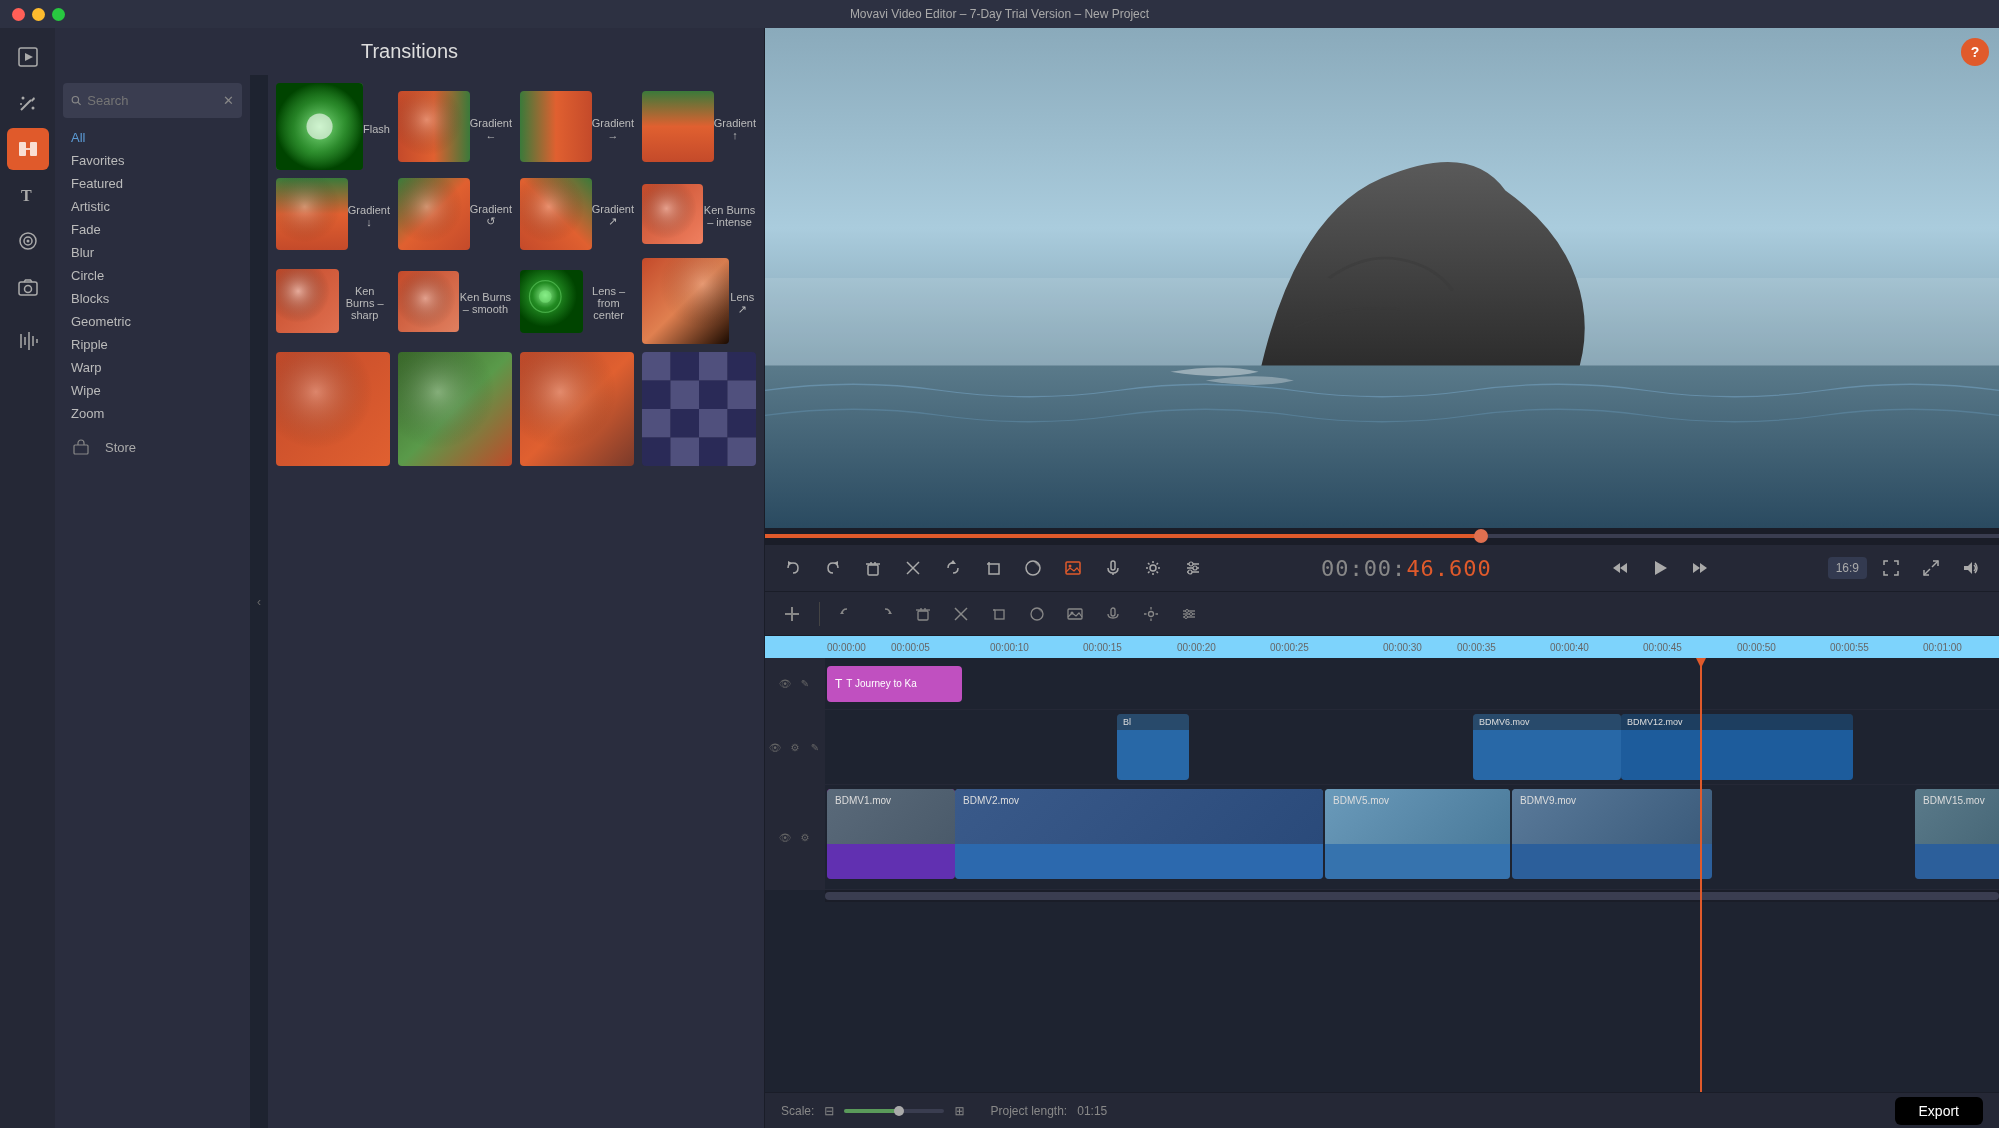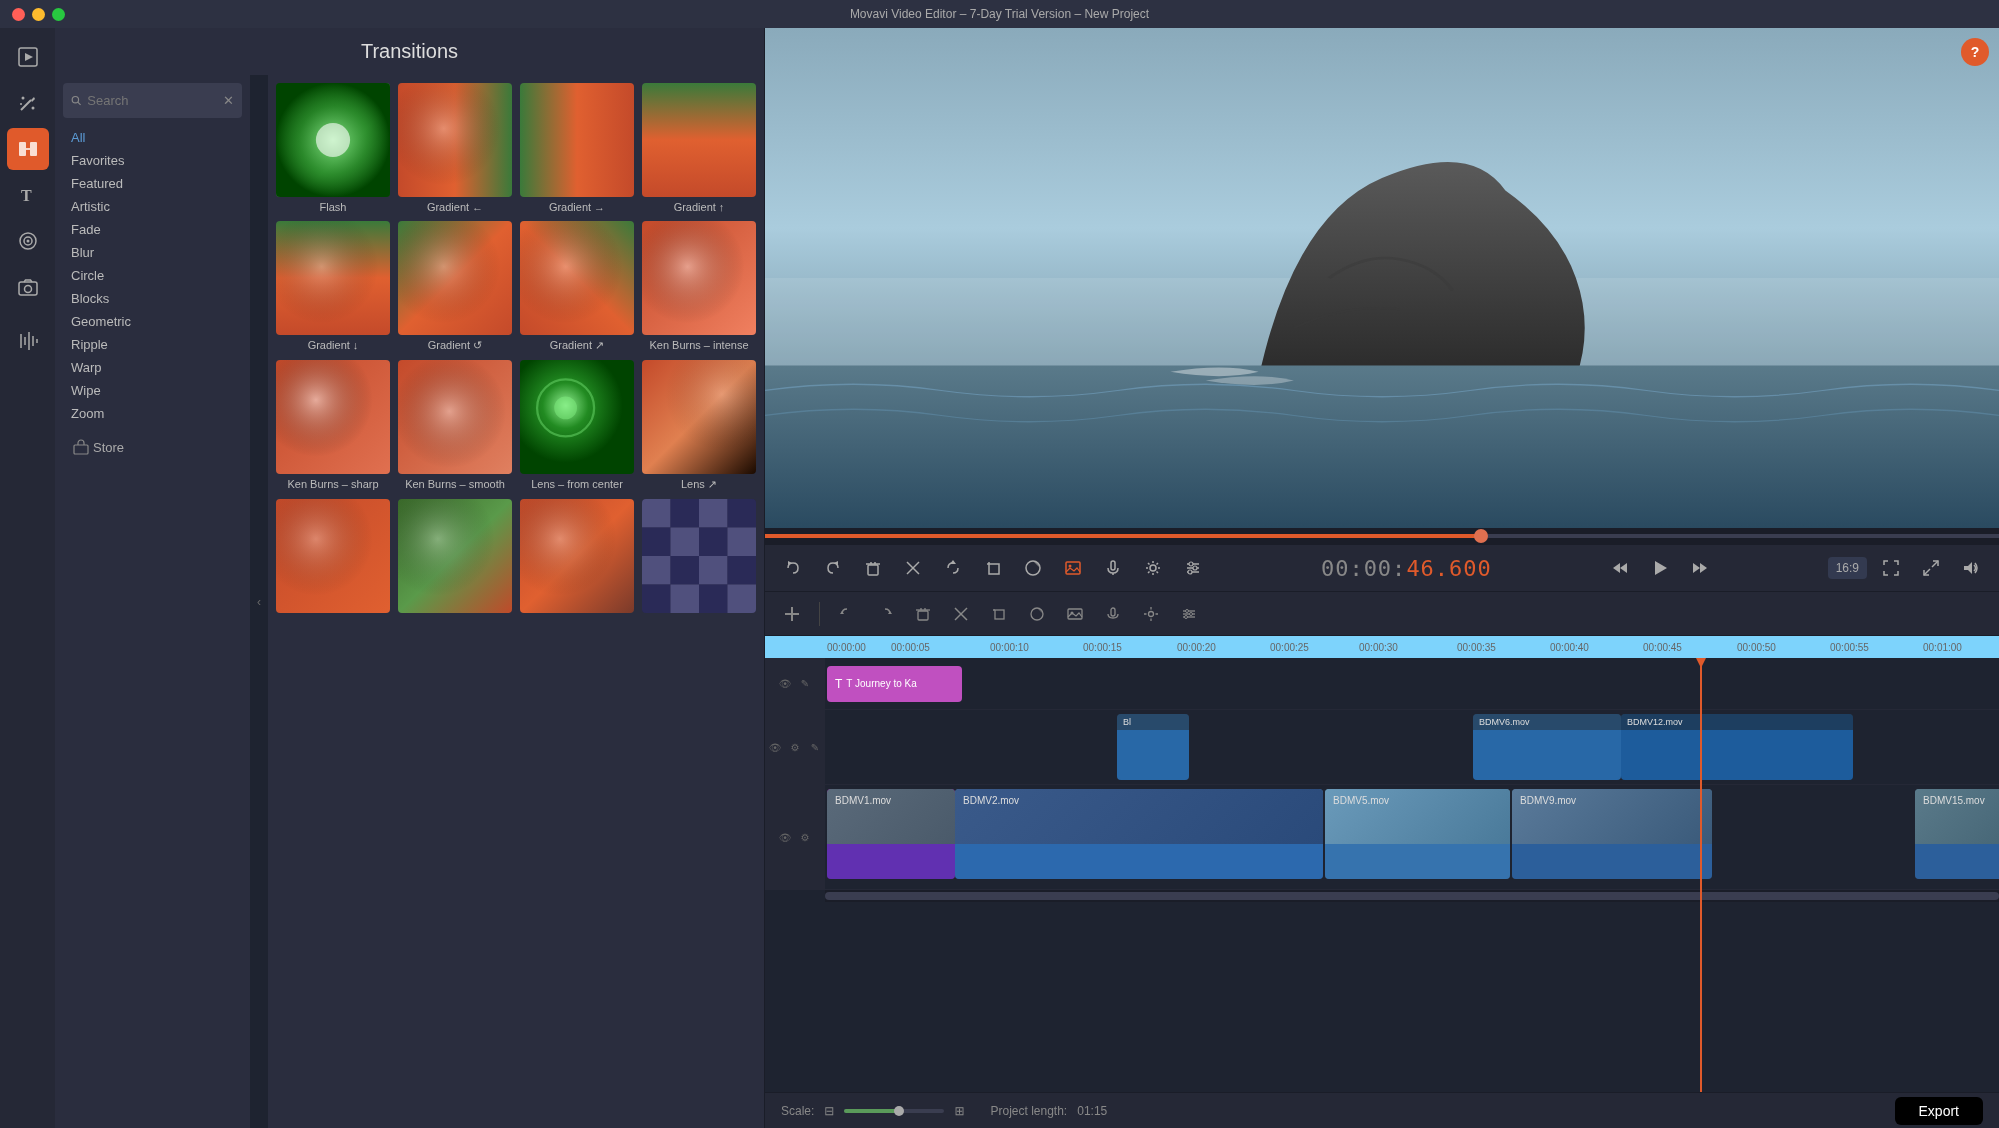--- a/index.html
+++ b/index.html
@@ -125,21 +125,21 @@
       padding: 4px 8px;
       font-size: 13px;
       color: #bbb;
       cursor: pointer;
       border-radius: 3px;
     }
     .category-item.active { color: #5b9bd5; }
     #store-btn {
       display: flex;
       align-items: center;
-      gap: 4px;
+      gap: 16px;
       padding: 6px 10px;
       margin-top: 8px;
       color: #aaa;
       font-size: 13px;
       cursor: pointer;
     }
     #transitions-grid-container {
       flex: 1;
       overflow-y: auto;
       padding: 8px;
@@ -148,21 +148,21 @@
     #transitions-grid-container::-webkit-scrollbar { width: 6px; }
     #transitions-grid-container::-webkit-scrollbar-track { background: #2a2d3e; }
     #transitions-grid-container::-webkit-scrollbar-thumb { background: #555; border-radius: 3px; }
     .transitions-grid {
       display: grid;
       grid-template-columns: repeat(4, 1fr);
       gap: 8px;
     }
     .transition-item {
       display: flex;
-      flex-direction: column;
+      flex-direction: row;
       align-items: center;
       cursor: pointer;
     }
     .transition-thumb {
       width: 100%;
       aspect-ratio: 1;
       border-radius: 4px;
       overflow: hidden;
       position: relative;
     }
@@ -1146,21 +1146,21 @@
 
       <div id="timeline-content">
 
         <div id="timeline-ruler">
           <span style="position:absolute;left:62px;">00:00:00</span>
           <span style="position:absolute;left:126px;">00:00:05</span>
           <span style="position:absolute;left:225px;">00:00:10</span>
           <span style="position:absolute;left:318px;">00:00:15</span>
           <span style="position:absolute;left:412px;">00:00:20</span>
           <span style="position:absolute;left:505px;">00:00:25</span>
-          <span style="position:absolute;left:594px;">00:00:30</span>
+          <span style="position:absolute;left:618px;">00:00:30</span>
           <span style="position:absolute;left:692px;">00:00:35</span>
           <span style="position:absolute;left:785px;">00:00:40</span>
           <span style="position:absolute;left:878px;">00:00:45</span>
           <span style="position:absolute;left:972px;">00:00:50</span>
           <span style="position:absolute;left:1065px;">00:00:55</span>
           <span style="position:absolute;left:1158px;">00:01:00</span>
 
         </div>
 
         <div id="timeline-tracks" style="position:relative;">

